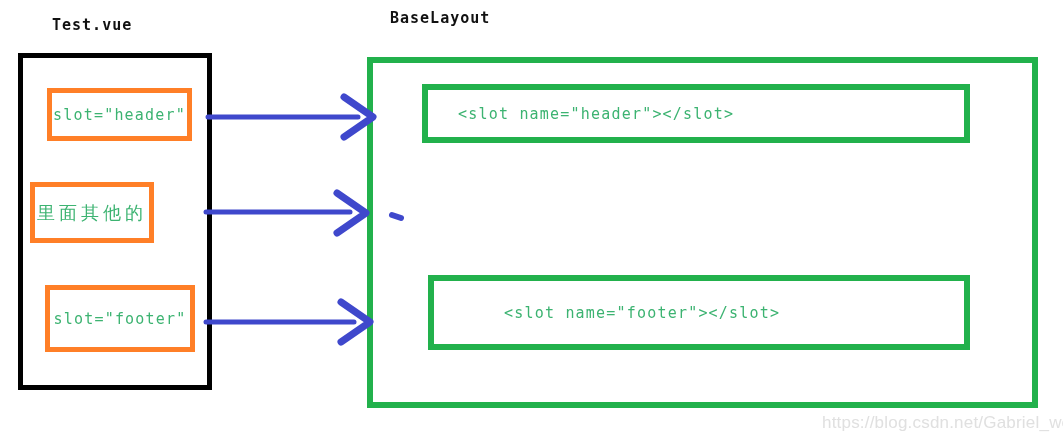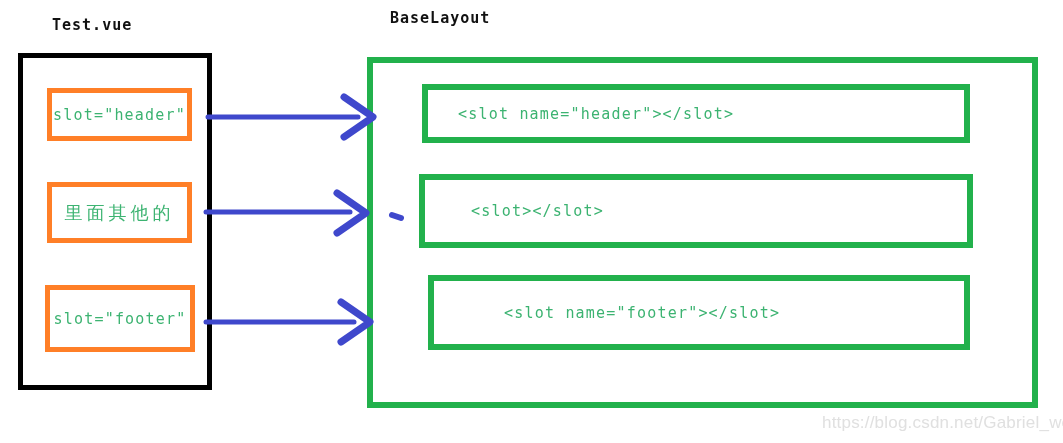--- a/index.html
+++ b/index.html
@@ -40,21 +40,21 @@
     box-sizing: border-box;
     display: flex;
     align-items: center;
     justify-content: center;
     color: #3CB371;
     font-size: 15px;
     letter-spacing: 1.2px;
     white-space: nowrap;
   }
   .orange-1 { left: 47px; top: 88px;  width: 145px; height: 53px; }
-  .orange-2 { left: 47px; top: 182px; width: 145px; height: 61px; font-size: 18px; letter-spacing: 4px; }
+  .orange-2 { left: 30px; top: 182px; width: 124px; height: 61px; font-size: 18px; letter-spacing: 4px; }
   .orange-3 { left: 45px; top: 285px; width: 150px; height: 67px; }
 
   .green-outer {
     position: absolute;
     left: 367px; top: 57px;
     width: 671px; height: 351px;
     border: 6px solid #22B14C;
     box-sizing: border-box;
   }
   .green-box {
@@ -104,21 +104,20 @@
   <div class="orange-box orange-1">slot="header"</div>
 
   <div class="orange-box orange-2">里面其他的</div>
 
   <div class="orange-box orange-3">slot="footer"</div>
 
   <div class="green-outer"></div>
 
   <div class="green-box green-1">&lt;slot name="header"&gt;&lt;/slot&gt;</div>
 
-  <div class="green-box green-2">&lt;slot&gt;&lt;/slot&gt;</div>
 
   <div class="green-box green-3">&lt;slot name="footer"&gt;&lt;/slot&gt;</div>
 
   <svg class="arrows" viewBox="0 0 1063 443" xmlns="http://www.w3.org/2000/svg">
 
     <g stroke="#3F48CC" fill="none" stroke-linecap="round" stroke-linejoin="round">
       <path d="M 208 117 L 358 117" stroke-width="5"></path>
       <path d="M 344 97 L 373 117 L 344 137" stroke-width="7"></path>
     </g>
 

